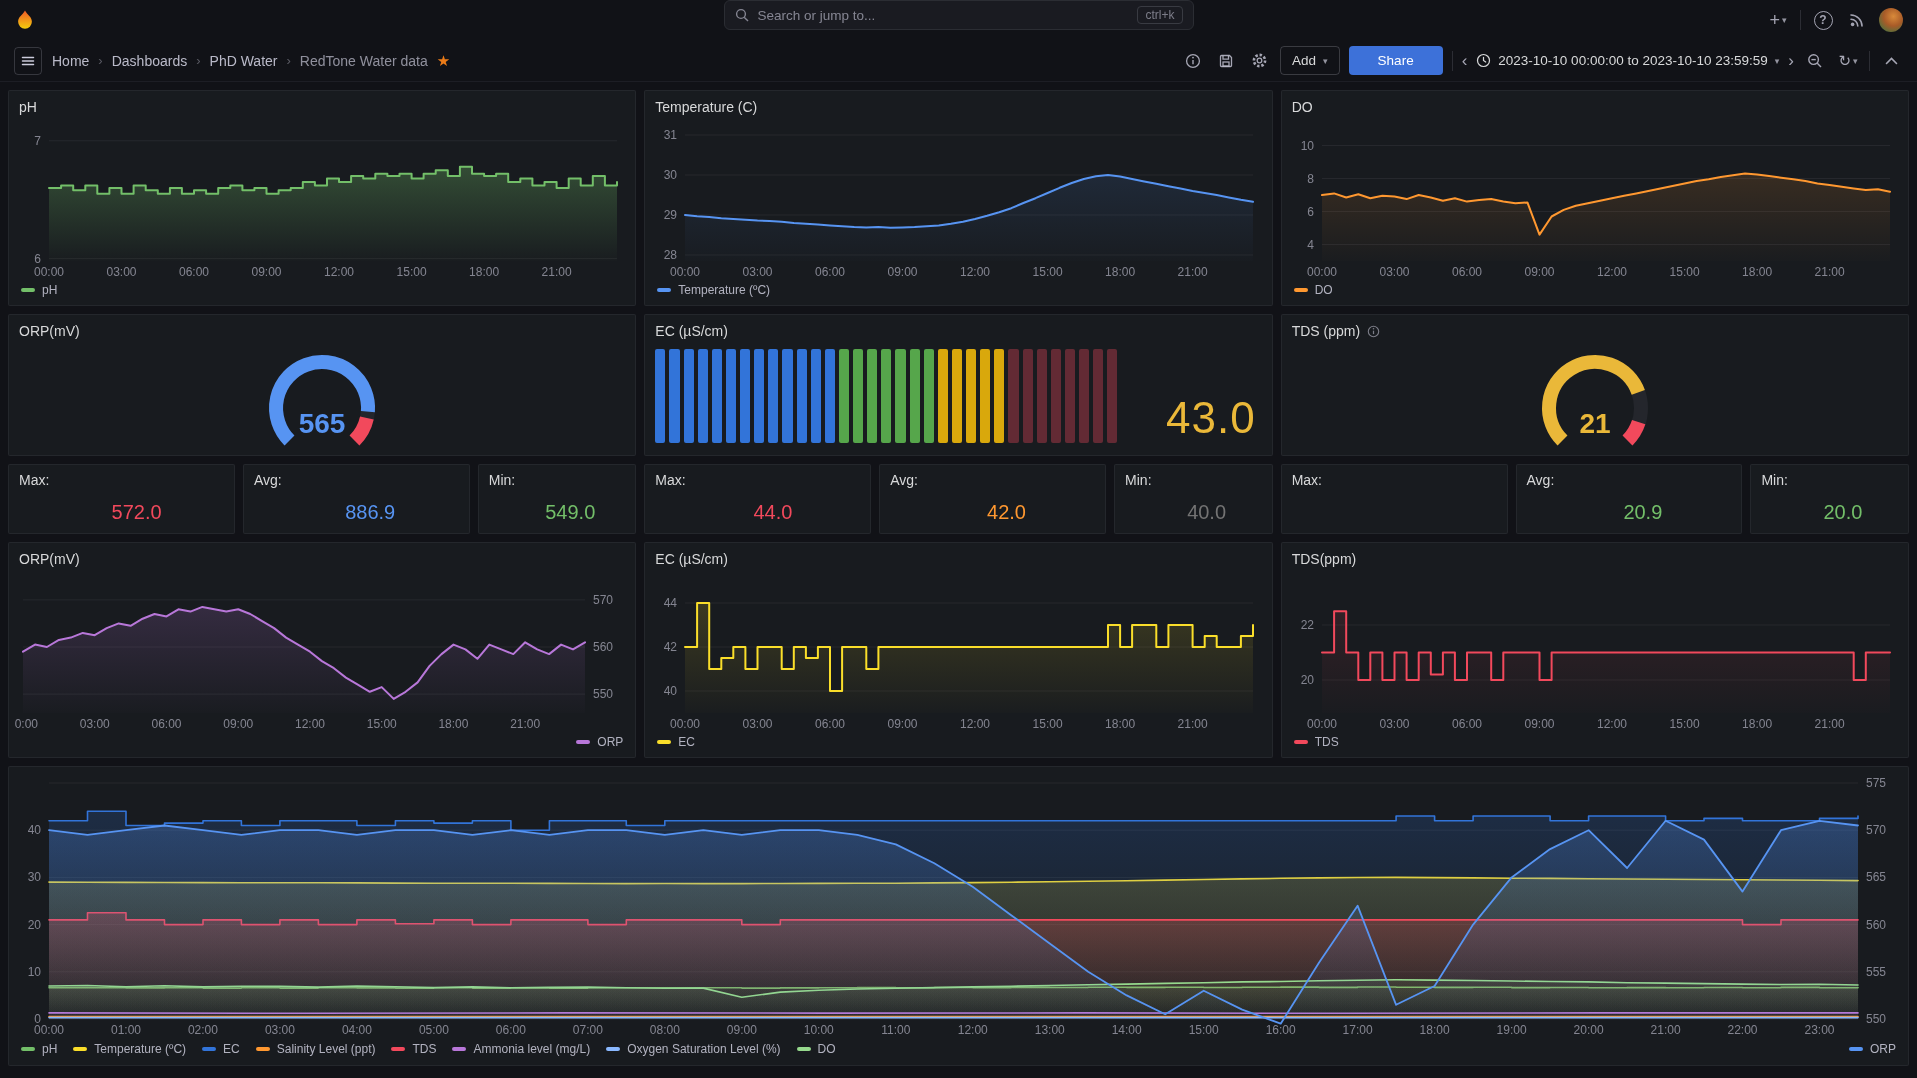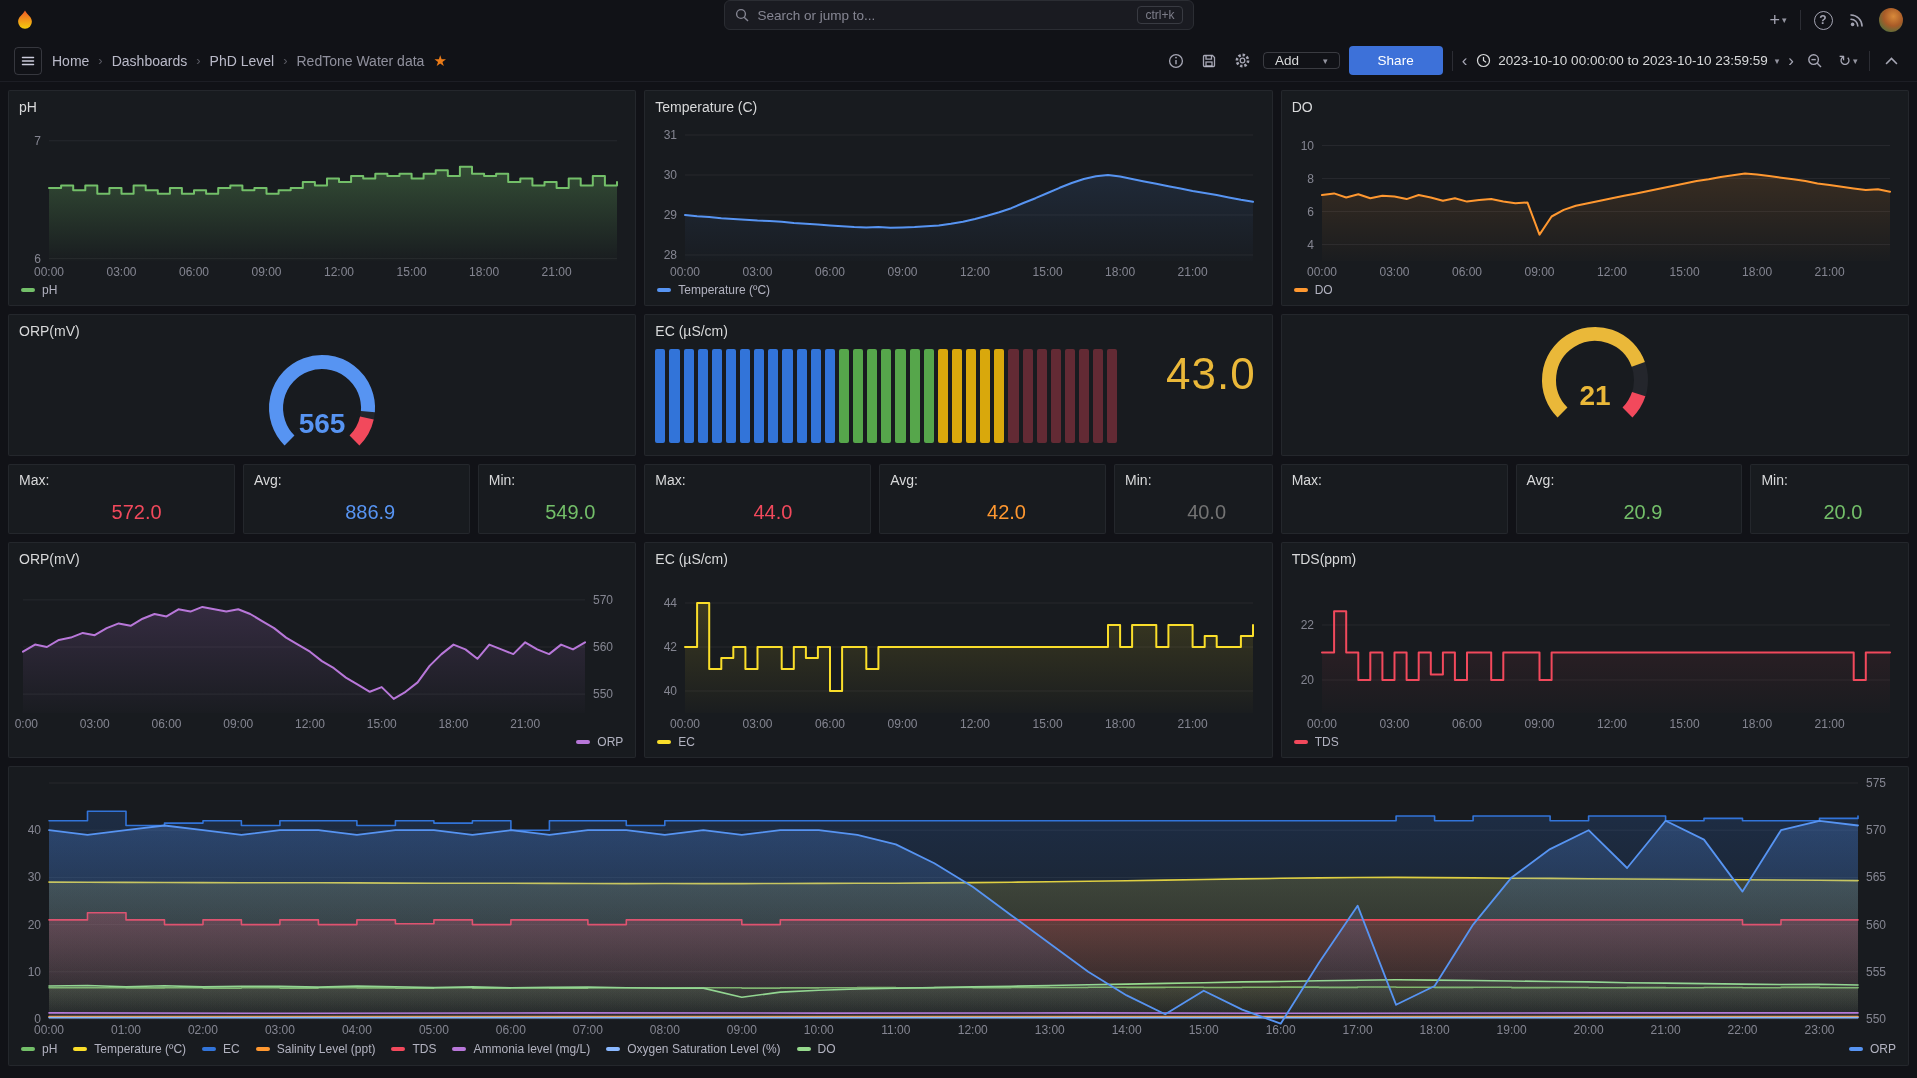--- a/index.html
+++ b/index.html
@@ -21,21 +21,21 @@
 
   
   .subnav{height:42px;display:flex;align-items:center;gap:10px;padding:0 14px;border-bottom:1px solid rgba(204,204,220,0.07)}
   .menu-btn{width:28px;height:28px;border:1px solid rgba(204,204,220,0.2);border-radius:4px;background:none;color:#ccccdc;display:flex;align-items:center;justify-content:center;cursor:pointer}
   .breadcrumbs{display:flex;align-items:center;gap:9px;font-size:14px;color:rgba(204,204,220,0.9)}
   .crumb{cursor:pointer;white-space:nowrap}
   .crumb.current{color:rgba(204,204,220,0.68)}
   .crumb-sep{color:rgba(204,204,220,0.38);font-size:13px}
   .star{color:#EB7B18;font-size:15px;cursor:pointer}
   .subnav-right{margin-left:auto;display:flex;align-items:center;gap:9px;color:rgba(204,204,220,0.8)}
-  .btn-secondary{height:17px;display:flex;align-items:center;gap:24px;padding:0 11px;border:1px solid rgba(204,204,220,0.22);border-radius:4px;background:transparent;color:#d8d9da;font-size:13.5px;cursor:pointer}
+  .btn-secondary{height:29px;display:flex;align-items:center;gap:7px;padding:0 11px;border:1px solid rgba(204,204,220,0.22);border-radius:4px;background:transparent;color:#d8d9da;font-size:13.5px;cursor:pointer}
   .btn-primary{height:29px;display:flex;align-items:center;padding:0 29px;border:none;border-radius:4px;background:#3D71D9;color:#fff;font-size:13.5px;cursor:pointer}
   .time-picker{display:flex;align-items:center;gap:7px;cursor:pointer;font-size:13.5px;color:#d8d9da;white-space:nowrap}
   .chev{font-size:17px;color:rgba(204,204,220,0.8);cursor:pointer;line-height:1}
 
   
   .dashboard{padding:8px;display:flex;flex-direction:column;gap:8px}
   .drow{display:flex;gap:8px}
   .h-r1{height:216px}.h-r2{height:142px}.h-r3{height:70px}.h-r4{height:216px}.h-r5{height:300px}
   .panel{flex:1;background:#181b1f;border:1px solid rgba(204,204,220,0.07);border-radius:2px;display:flex;flex-direction:column;min-width:0;position:relative}
   .panel-header{height:28px;display:flex;align-items:center;padding:4px 10px 0;gap:7px;flex:none}
@@ -53,21 +53,21 @@
   .info-dot{color:rgba(204,204,220,0.55);display:flex;align-items:center;cursor:pointer}
 
   
   .stat-group{flex:1;display:flex;gap:8px;min-width:0}
   .stat-panel{padding:7px 10px 4px;display:flex;flex-direction:row}
   .w-a{flex:1.5}.w-b{flex:1.5}.w-c{flex:1}
   .stat-title{font-size:14px;font-weight:500;color:#d8d9da}
   .stat-value{flex:1;display:flex;align-items:flex-end;justify-content:center;font-size:20px;font-weight:500;padding-bottom:5px}
 
   
-  .lcd-wrap{flex:1;display:flex;align-items:flex-start;gap:20px;padding:6px 16px 12px 10px}
+  .lcd-wrap{flex:1;display:flex;align-items:flex-end;gap:20px;padding:6px 16px 12px 10px}
   .lcd-bars{flex:1;display:flex;gap:4px;height:100%}
   .lcd-bar{flex:1;border-radius:2px}
   .lcd-value{font-size:44px;font-weight:500;min-width:118px;text-align:right;letter-spacing:1px}
 </style>
 </head>
 <body>
 
 <header class="topnav">
   <div class="logo">
     <svg width="22" height="22" viewBox="0 0 24 24">
@@ -114,21 +114,21 @@
     <svg width="16" height="16" viewBox="0 0 16 16">
       <path d="M2.5 4.5h11M2.5 8h11M2.5 11.5h11" stroke="#ccccdc" stroke-width="1.5" stroke-linecap="round"></path>
     </svg>
   </button>
 
   <nav class="breadcrumbs">
     <span class="crumb">Home</span>
     <span class="crumb-sep">›</span>
     <span class="crumb">Dashboards</span>
     <span class="crumb-sep">›</span>
-    <span class="crumb">PhD Level</span>
+    <span class="crumb">PhD Water</span>
     <span class="crumb-sep">›</span>
     <span class="crumb current">RedTone Water data</span>
     <span class="star">★</span>
   </nav>
 
   <div class="subnav-right">
     <span class="icon-btn">
       <svg width="16" height="16" viewBox="0 0 16 16">
         <circle cx="8" cy="8" r="6.4" fill="none" stroke="rgba(204,204,220,0.8)" stroke-width="1.3"></circle>
         <line x1="8" y1="7" x2="8" y2="11.2" stroke="rgba(204,204,220,0.8)" stroke-width="1.4"></line>
@@ -355,20 +355,30 @@
             <div class="lcd-bar" style="background: rgba(242, 73, 92, 0.35);"></div>
             <div class="lcd-bar" style="background: rgba(242, 73, 92, 0.35);"></div>
             <div class="lcd-bar" style="background: rgba(242, 73, 92, 0.35);"></div>
             <div class="lcd-bar" style="background: rgba(242, 73, 92, 0.35);"></div>
             <div class="lcd-bar" style="background: rgba(242, 73, 92, 0.35);"></div>
           </div>
         <div class="lcd-value" style="color: rgb(234, 184, 57);">43.0</div>
       </div>
     </section>
     <section class="panel">
+      <div class="panel-header">
+        <span class="panel-title">TDS (ppm)</span>
+        <span class="info-dot">
+          <svg width="13" height="13" viewBox="0 0 16 16">
+            <circle cx="8" cy="8" r="6.4" fill="none" stroke="rgba(204,204,220,0.55)" stroke-width="1.4"></circle>
+            <line x1="8" y1="7" x2="8" y2="11.2" stroke="rgba(204,204,220,0.55)" stroke-width="1.5"></line>
+            <circle cx="8" cy="4.6" r="1" fill="rgba(204,204,220,0.55)"></circle>
+          </svg>
+        </span>
+      </div>
       <div class="panel-body">
           <div class="gauge"><svg width="614" height="112">
               <path d="M274.5 97.5A46 46 0 1 1 339.5 97.5" stroke="#24262c" stroke-width="14" fill="none"></path>
               <path d="M274.5 97.5A46 46 0 1 1 350.3 49.4" stroke="#EAB839" stroke-width="14" fill="none"></path>
               <path d="M350.7 79.2A46 46 0 0 1 339.5 97.5" stroke="#F2495C" stroke-width="14" fill="none"></path>
               <text x="307" y="90.3" text-anchor="middle" class="gauge-value" fill="#EAB839">21</text>
             </svg></div>
         </div>
     </section>
   </div>

